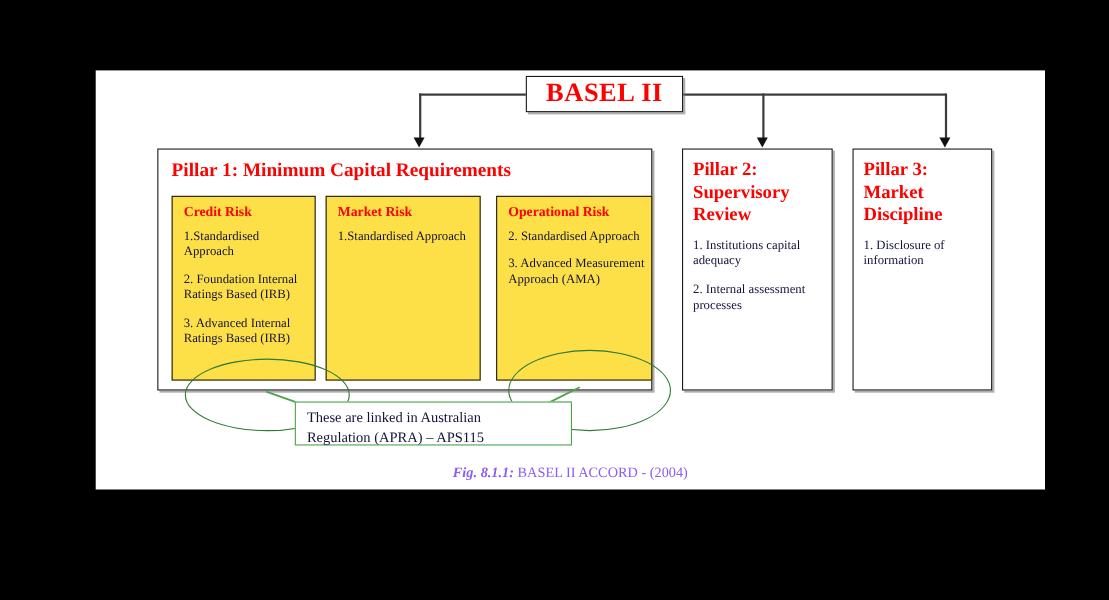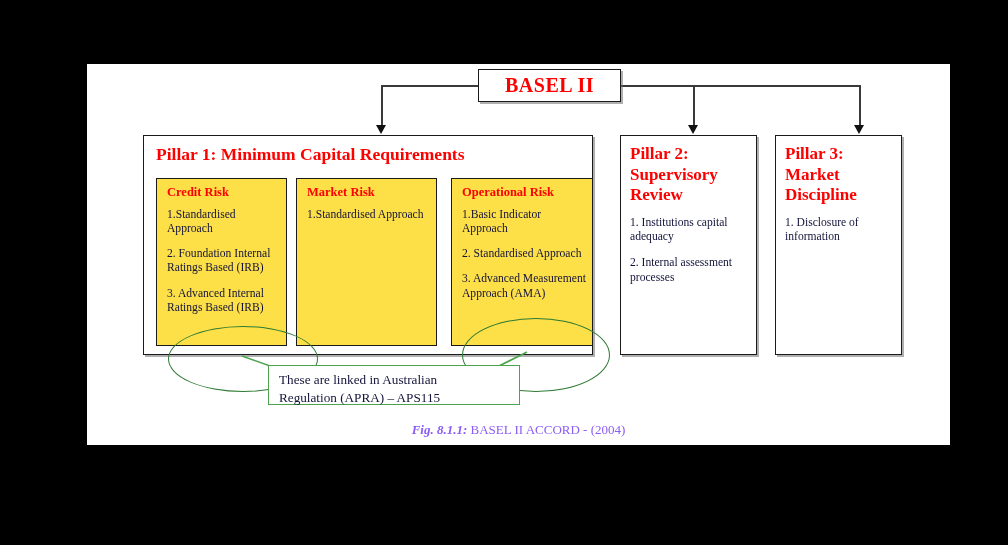--- a/index.html
+++ b/index.html
@@ -5,21 +5,21 @@
   html,body{margin:0;padding:0;background:#000;}
   body{width:1008px;height:545px;overflow:hidden;font-family:"Liberation Serif",serif;}
   #stage{position:relative;width:1008px;height:545px;background:#000;}
   #panel{position:absolute;left:87px;top:64px;width:863px;height:381px;background:#ffffff;}
 
   .box{position:absolute;background:#fff;box-sizing:border-box;border:1.5px solid #1a1a1a;}
   .shadowbox{box-shadow:2px 2px 0 rgba(110,110,110,.55);}
 
   
   #basel{left:391px;top:5px;width:143px;height:33px;display:flex;align-items:center;justify-content:center;}
-  #basel .lbl{color:#fd0000;font-weight:bold;font-size:20px;letter-spacing:.5px;font-family:"Liberation Serif",serif;}
+  #basel .lbl{color:#fd0000;font-weight:bold;font-size:24px;letter-spacing:.5px;font-family:"Liberation Serif",serif;}
 
   
   #pillar1{left:56px;top:71px;width:450px;height:220px;}
   #pillar2{left:533px;top:71px;width:137px;height:220px;}
   #pillar3{left:688px;top:71px;width:127px;height:220px;}
 
   .pillar-title{color:#fd0000;font-weight:bold;font-size:17px;line-height:1.22;margin:0;}
   #pillar1 .pillar-title{font-size:17.5px;padding:8px 0 0 12px;}
   #pillar2 .pillar-title,#pillar3 .pillar-title{padding:8px 0 0 9px;}
 
@@ -89,21 +89,20 @@
       <div class="subbox" id="sub-market">
         <div class="sub-title">Market Risk</div>
         <div class="items">
           <div class="item">1.Standardised Approach</div>
         </div>
       </div>
 
       <div class="subbox" id="sub-operational">
         <div class="sub-title">Operational Risk</div>
         <div class="items">
-          <div class="item">1.Basic Indicator Approach</div>
           <div class="item">2. Standardised Approach</div>
           <div class="item">3. Advanced Measurement Approach (AMA)</div>
         </div>
       </div>
 
       <div class="ellipse" id="ell-credit"></div>
       <div class="ellipse" id="ell-oper"></div>
     </div>
 
     <div class="box shadowbox" id="pillar2">

